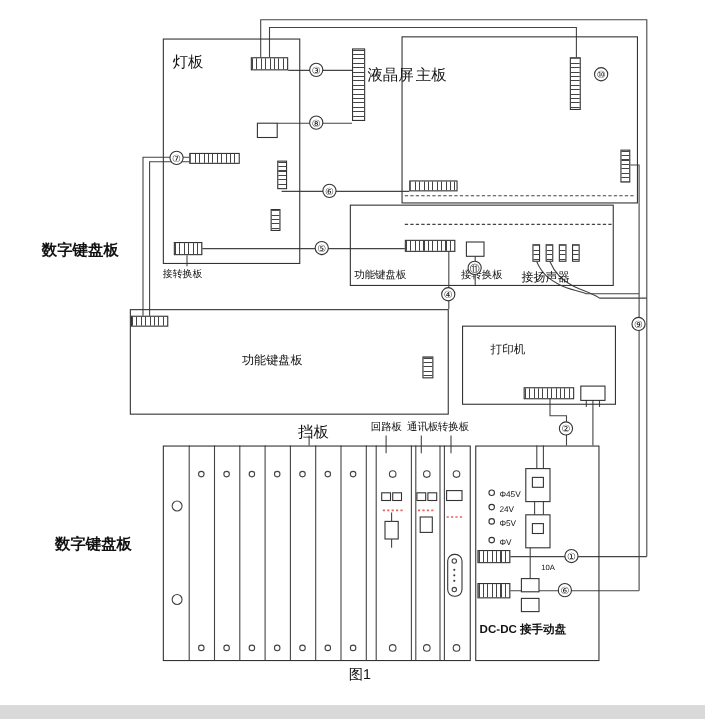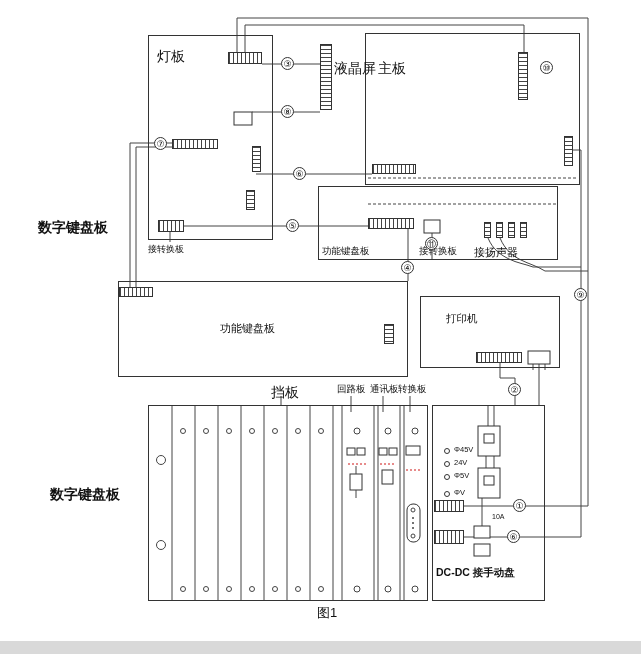--- a/index.html
+++ b/index.html
@@ -3,21 +3,21 @@
 <meta charset="utf-8">
 <style>
   *{margin:0;padding:0;box-sizing:border-box}
   html,body{width:641px;height:654px}
   body{background:#fff;font-family:"Liberation Sans",sans-serif;color:#111;position:relative;overflow:hidden}
   .box{position:absolute;border:1px solid #333;z-index:1}
   .lbl{position:absolute;font-size:14px;line-height:1.15;white-space:nowrap;z-index:2}
   .conn-h{position:absolute;border:1px solid #333;background:repeating-linear-gradient(to right,#444 0 1px,#fff 1px 4px);z-index:2}
   .conn-v{position:absolute;border:1px solid #333;background:repeating-linear-gradient(to bottom,#444 0 1px,#fff 1px 4px);z-index:2}
   .callout{position:absolute;width:13px;height:13px;border:1px solid #333;border-radius:50%;background:#fff;font-size:9px;line-height:12px;text-align:center;z-index:3}
-  .pwr-row{position:absolute;display:flex;align-items:flex-end;gap:4px;z-index:2}
+  .pwr-row{position:absolute;display:flex;align-items:flex-start;gap:4px;z-index:2}
   .pwr-dot{width:6px;height:6px;border:1px solid #333;border-radius:50%;background:#fff}
   .pwr-txt{font-size:7.5px}
   svg.wires{position:absolute;left:0;top:0;z-index:0}
   .footer-strip{position:absolute;left:0;top:641px;width:641px;height:13px;background:#d9d9d9;z-index:4}
 </style>
 </head>
 <body>
 
 <svg class="wires" width="641" height="654" viewBox="0 0 641 654">
   <g fill="none" stroke="#444" stroke-width="1">

